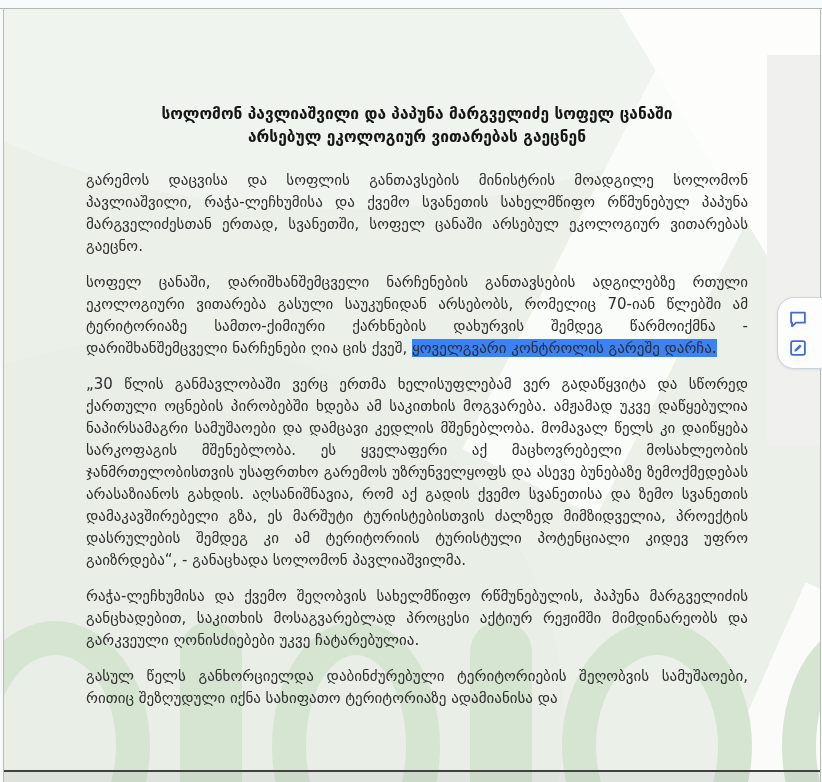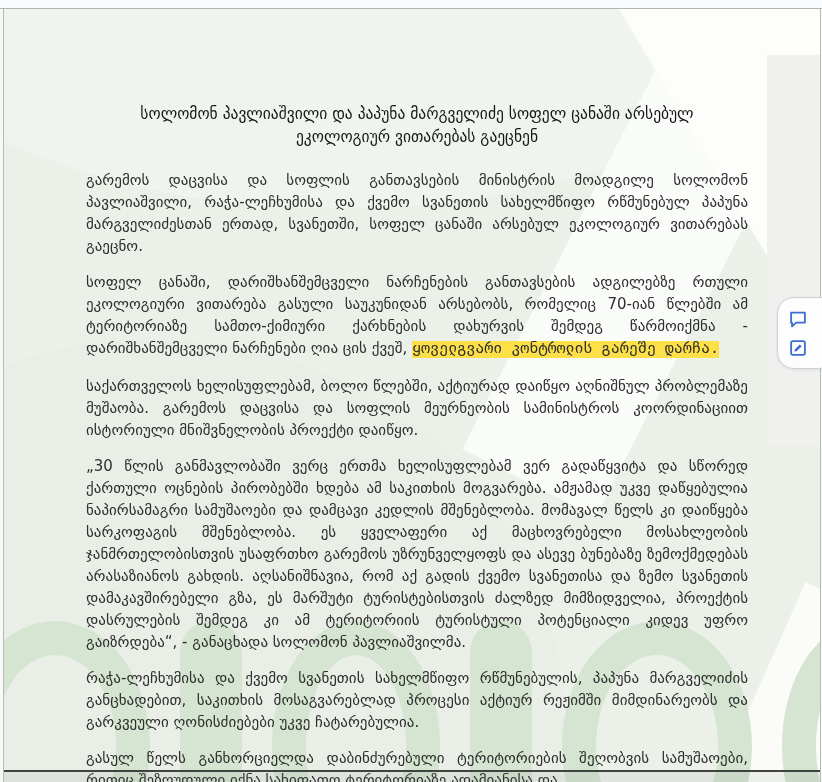--- a/index.html
+++ b/index.html
@@ -26,23 +26,23 @@
   .wm-band-c{width:150px;height:320px;background:#fbfcfa;transform:rotate(24deg);left:730px;top:590px;}
   .wm-right-bar{left:763px;top:46px;width:60px;height:390px;background:#f0f1ee;}
   .wm-letters{position:absolute;left:-44px;top:612px;display:flex;align-items:flex-start;gap:30px;z-index:1;}
   .g-donut{box-sizing:border-box;width:190px;height:250px;border:34px solid #d5e5d1;border-radius:50%;}
   .g-donut.small{width:168px;}
   .g-bar{width:62px;height:250px;background:#d5e5d1;border-radius:31px;}
   .below-line-shade{position:absolute;left:0;right:0;top:763px;bottom:0;background:rgba(120,130,125,0.10);z-index:4;}
   .bottom-rule{position:absolute;left:0;right:0;top:761px;height:2px;background:#3f423f;z-index:5;}
   
   .content{position:absolute;left:82px;top:94px;width:662px;z-index:3;color:#2e2e2e;font-size:15px;line-height:22px;text-align:justify;}
-  .title{font-weight:normal;font-size:15.5px;line-height:23px;text-align:center;color:#161616;margin:0 0 20px;padding:0 44px;}
+  .title{font-weight:bold;font-size:15.5px;line-height:23px;text-align:center;color:#161616;margin:0 0 20px;padding:0 44px;}
   .content p{margin:0 0 14px;}
-  .hl{background:#fde047;font-family:Liberation Mono, monospace;}
+  .hl{background:#3b82f6;}
   
   .side-toolbar{
     position:absolute;right:-14px;top:297px;width:48px;height:58px;
     background:#fdfdfd;border:1px solid #ccd3d8;border-radius:17px;
     display:flex;flex-direction:column;align-items:flex-start;justify-content:center;
     gap:7px;padding:6px 0 6px 9px;z-index:20;box-shadow:0 1px 3px rgba(0,0,0,0.08);
   }
   .tool-btn{width:22px;height:22px;border:none;background:transparent;padding:0;cursor:pointer;}
   .tool-btn svg{display:block;}
 </style>
@@ -69,25 +69,24 @@
 
   </div>
 
   <div class="content">
     <h1 class="title">სოლომონ პავლიაშვილი და პაპუნა მარგველიძე სოფელ ცანაში არსებულ ეკოლოგიურ ვითარებას გაეცნენ</h1>
 
     <p>გარემოს დაცვისა და სოფლის განთავსების მინისტრის მოადგილე სოლომონ პავლიაშვილი, რაჭა-ლეჩხუმისა და ქვემო სვანეთის სახელმწიფო რწმუნებულ პაპუნა მარგველიძესთან ერთად, სვანეთში, სოფელ ცანაში არსებულ ეკოლოგიურ ვითარებას გაეცნო.</p>
 
     <p><span>სოფელ ცანაში, დარიშხანშემცველი ნარჩენების განთავსების ადგილებზე რთული ეკოლოგიური ვითარება გასული საუკუნიდან არსებობს, რომელიც 70-იან წლებში ამ ტერიტორიაზე სამთო-ქიმიური ქარხნების დახურვის შემდეგ წარმოიქმნა - დარიშხანშემცველი ნარჩენები ღია ცის ქვეშ, </span><span class="hl">ყოველგვარი კონტროლის გარეშე დარჩა.</span></p>
 
-    <p>საქართველოს ხელისუფლებამ, ბოლო წლებში, აქტიურად დაიწყო აღნიშნულ პრობლემაზე მუშაობა. გარემოს დაცვისა და სოფლის მეურნეობის სამინისტროს კოორდინაციით ისტორიული მნიშვნელობის პროექტი დაიწყო.</p>
 
     <p>„30 წლის განმავლობაში ვერც ერთმა ხელისუფლებამ ვერ გადაწყვიტა და სწორედ ქართული ოცნების პირობებში ხდება ამ საკითხის მოგვარება. ამჟამად უკვე დაწყებულია ნაპირსამაგრი სამუშაოები და დამცავი კედლის მშენებლობა. მომავალ წელს კი დაიწყება სარკოფაგის მშენებლობა. ეს ყველაფერი აქ მაცხოვრებელი მოსახლეობის ჯანმრთელობისთვის უსაფრთხო გარემოს უზრუნველყოფს და ასევე ბუნებაზე ზემოქმედებას არასაზიანოს გახდის. აღსანიშნავია, რომ აქ გადის ქვემო სვანეთისა და ზემო სვანეთის დამაკავშირებელი გზა, ეს მარშუტი ტურისტებისთვის ძალზედ მიმზიდველია, პროექტის დასრულების შემდეგ კი ამ ტერიტორიის ტურისტული პოტენციალი კიდევ უფრო გაიზრდება“, - განაცხადა სოლომონ პავლიაშვილმა.</p>
 
-    <p>რაჭა-ლეჩხუმისა და ქვემო სვანეთის სახელმწიფო რწმუნებულის, პაპუნა მარგველიძის განცხადებით, საკითხის მოსაგვარებლად პროცესი აქტიურ რეჟიმში მიმდინარეობს და გარკვეული ღონისძიებები უკვე ჩატარებულია.</p>
+    <p>რაჭა-ლეჩხუმისა და ქვემო შეღობვის სახელმწიფო რწმუნებულის, პაპუნა მარგველიძის განცხადებით, საკითხის მოსაგვარებლად პროცესი აქტიურ რეჟიმში მიმდინარეობს და გარკვეული ღონისძიებები უკვე ჩატარებულია.</p>
 
     <p>გასულ წელს განხორციელდა დაბინძურებული ტერიტორიების შეღობვის სამუშაოები, რითიც შეზღუდული იქნა სახიფათო ტერიტორიაზე ადამიანისა და</p>
   </div>
 
   <div class="bottom-rule"></div>
   <div class="below-line-shade"></div>
 </div>
 
 <div class="side-toolbar">
   <button class="tool-btn">

